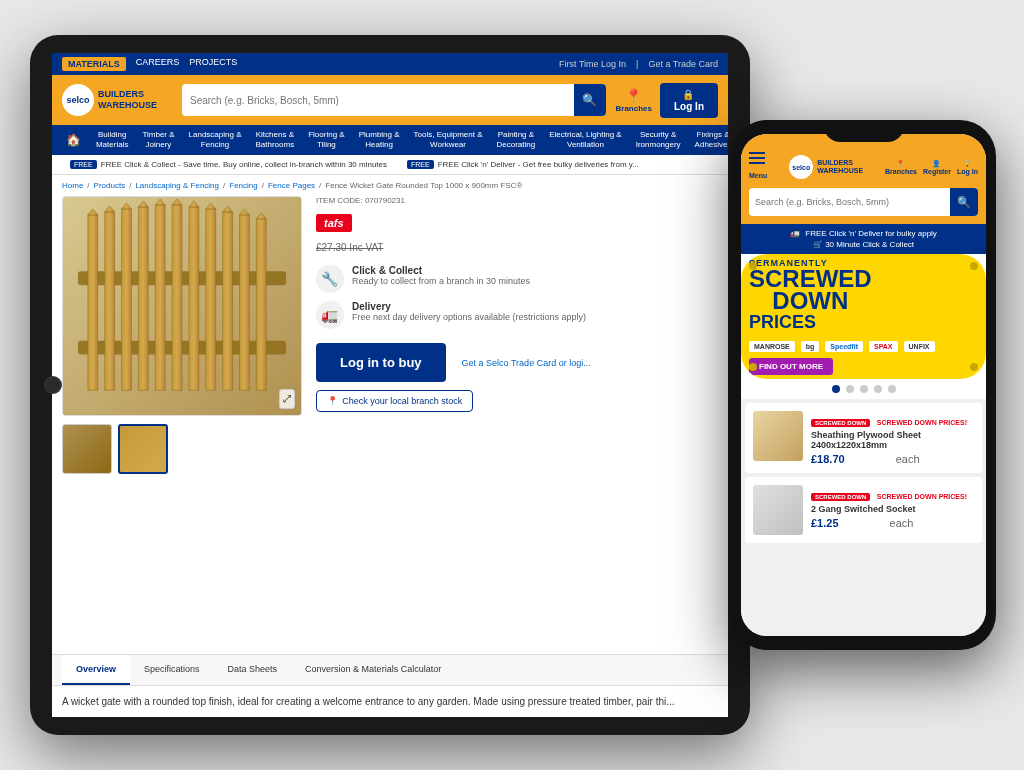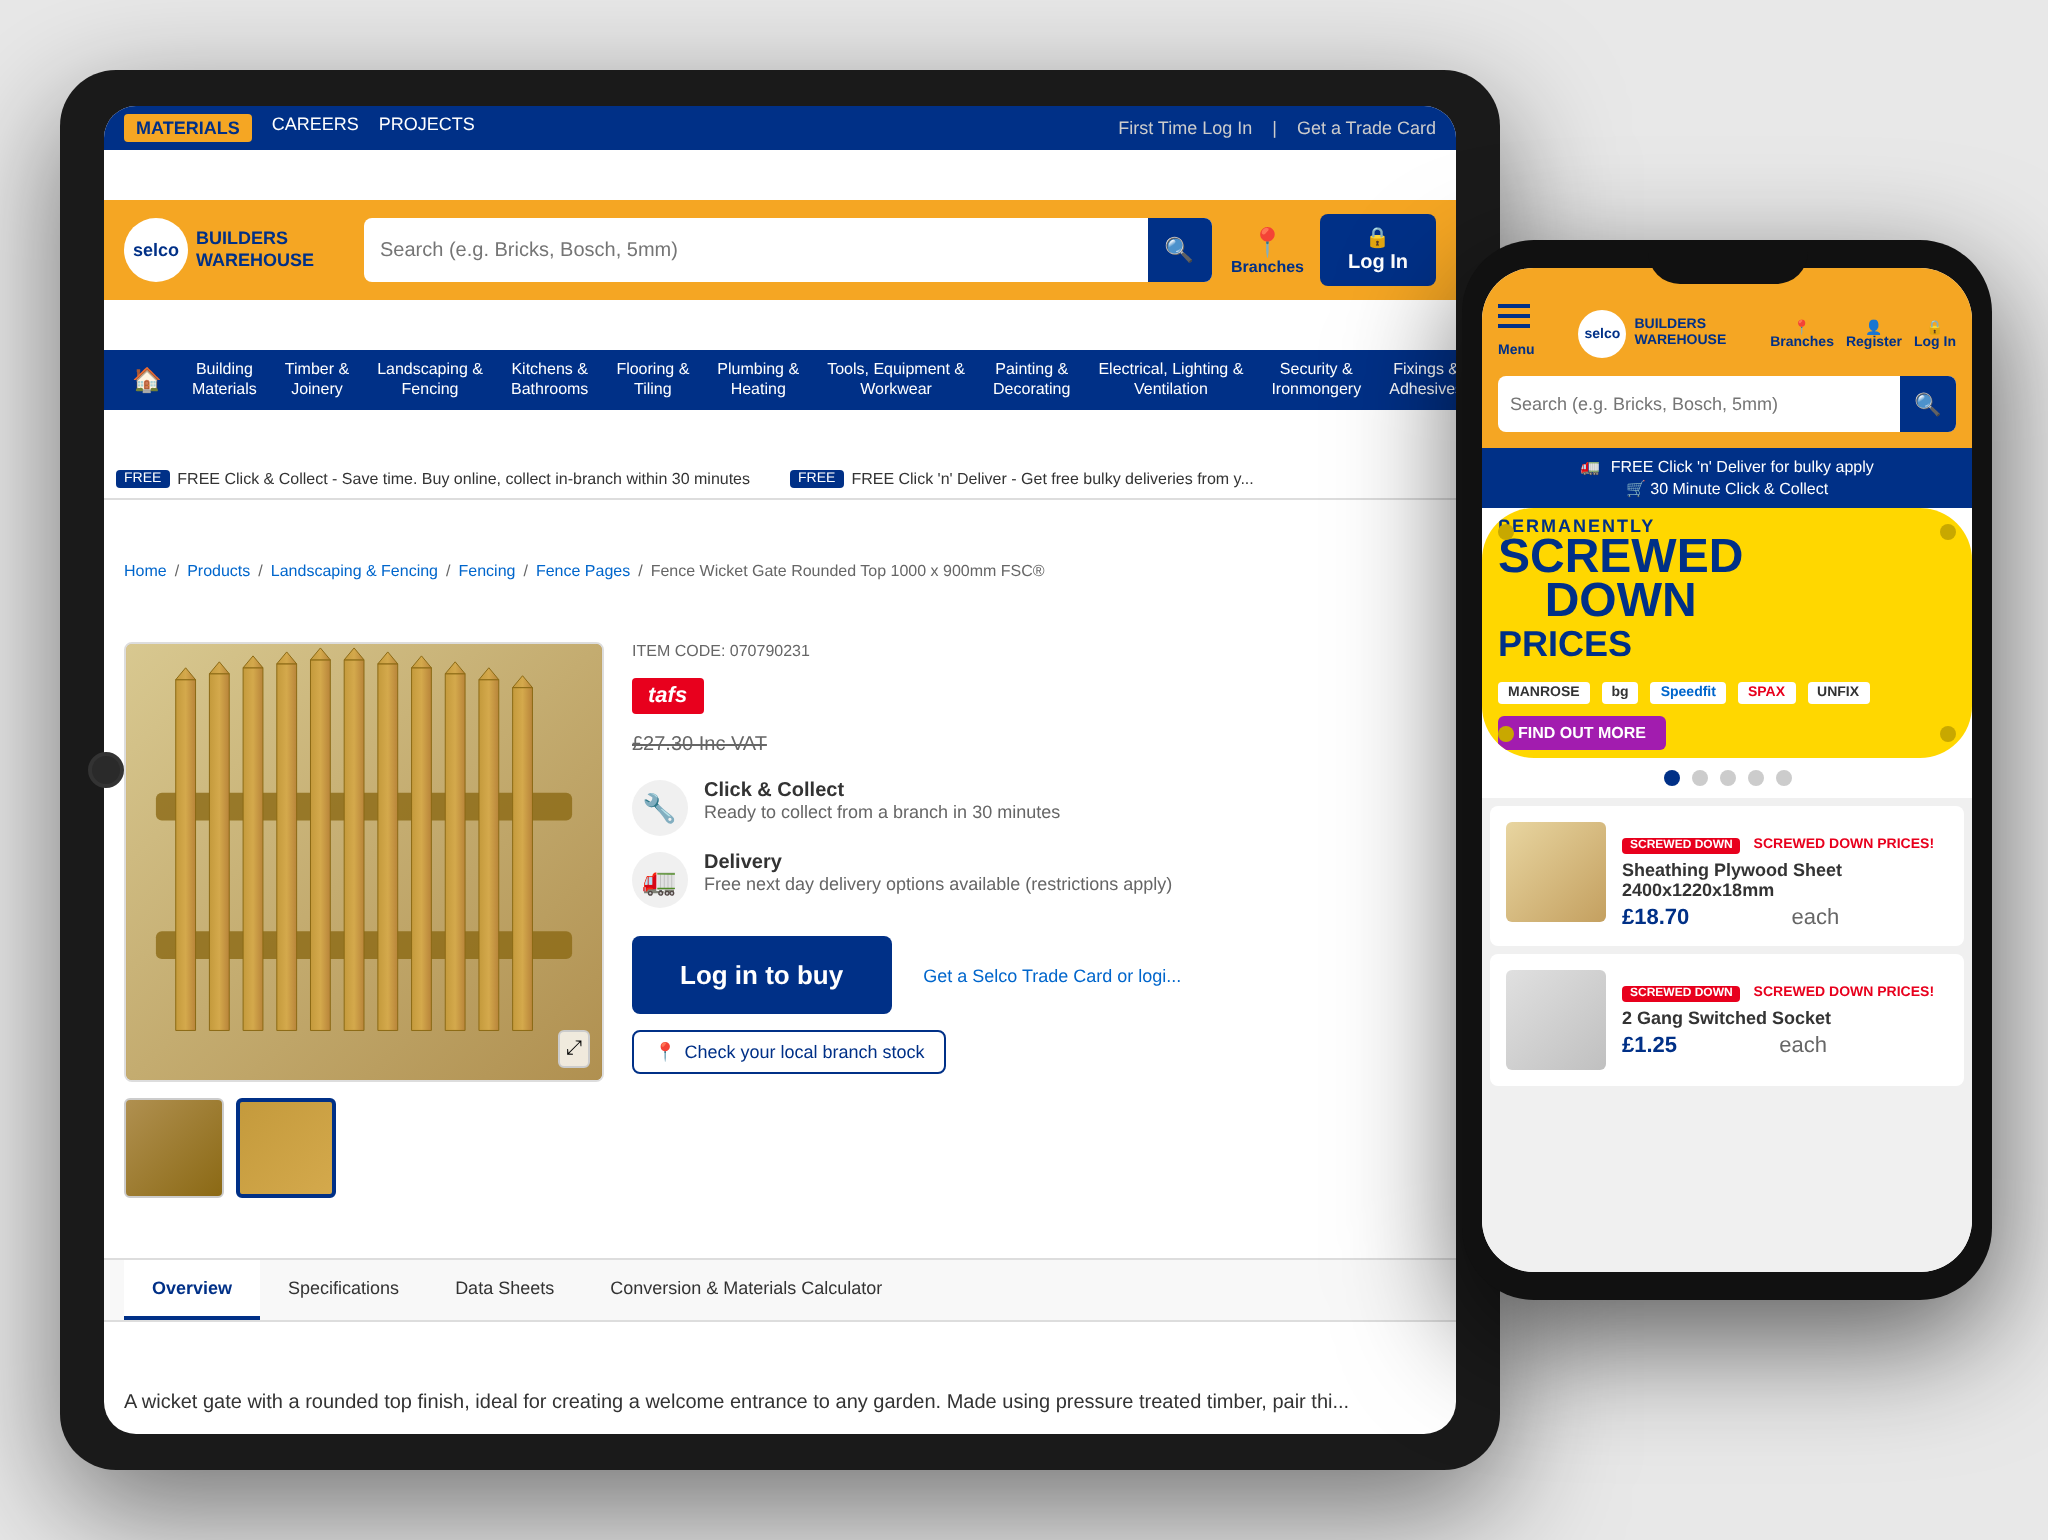--- a/index.html
+++ b/index.html
@@ -35,25 +35,24 @@
       position: absolute;
       left: 14px;
       top: 50%;
       transform: translateY(-50%);
       border: 2px solid #333;
     }
     .tablet-screen {
       width: 100%;
       height: 100%;
       background: #fff;
-      border-radius: 16px;
+      border-radius: 0;
       overflow: hidden;
       display: flex;
       flex-direction: column;
-      gap: 25px;
     }
 
     
     .top-nav {
       background: #003087;
       color: #fff;
       font-size: 10px;
       display: flex;
       align-items: center;
       padding: 0 10px;
@@ -205,21 +204,21 @@
       font-size: 12px;
       padding: 0 8px;
     }
 
     
     .promo-bar {
       background: #fff;
       border-bottom: 1px solid #ddd;
       display: flex;
       align-items: center;
-      padding: 4px 6px;
+      padding: 4px 18px;
       font-size: 8px;
       color: #333;
       gap: 20px;
       height: 20px;
     }
     .promo-bar span { display: flex; align-items: center; gap: 4px; }
     .promo-bar .free-badge {
       background: #003087;
       color: #fff;
       font-size: 7px;

